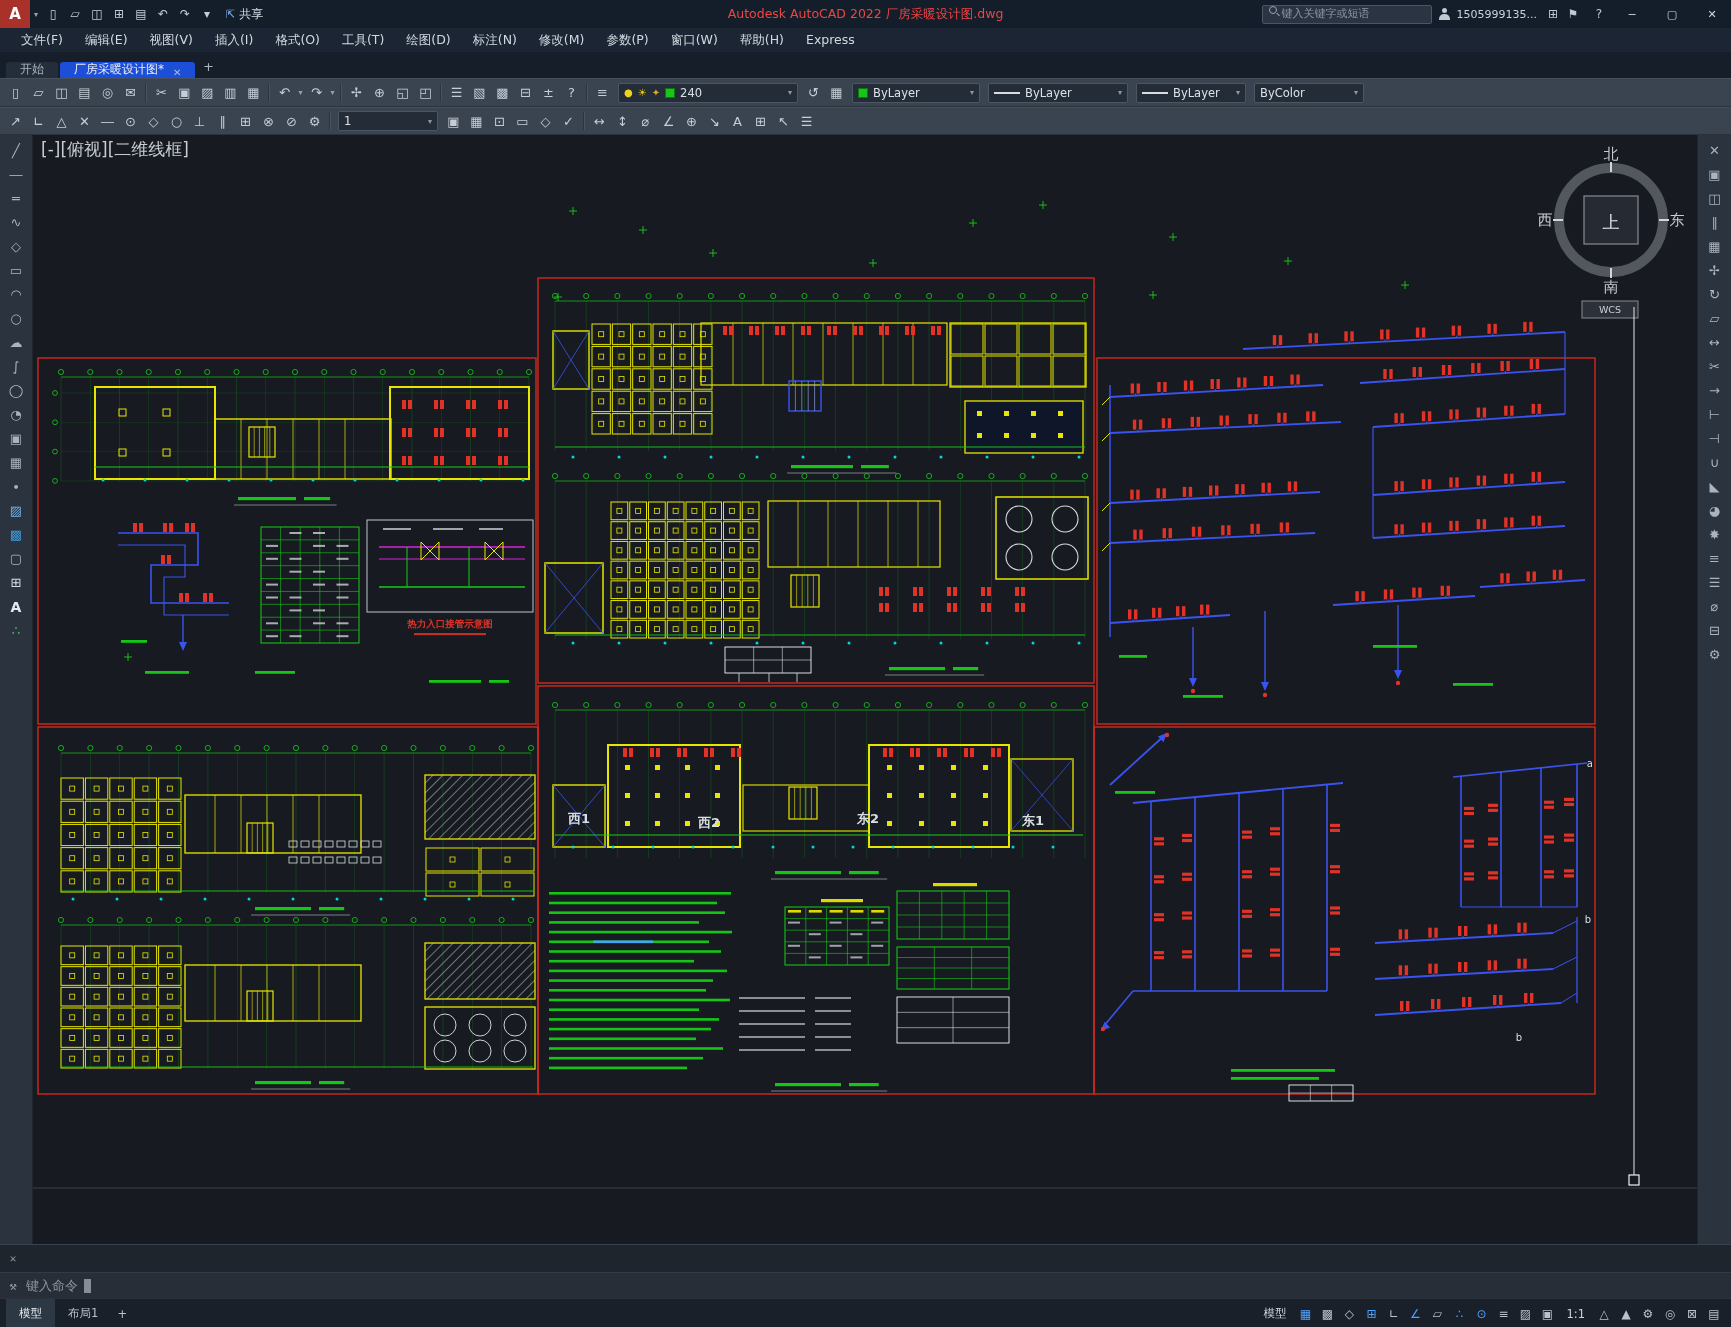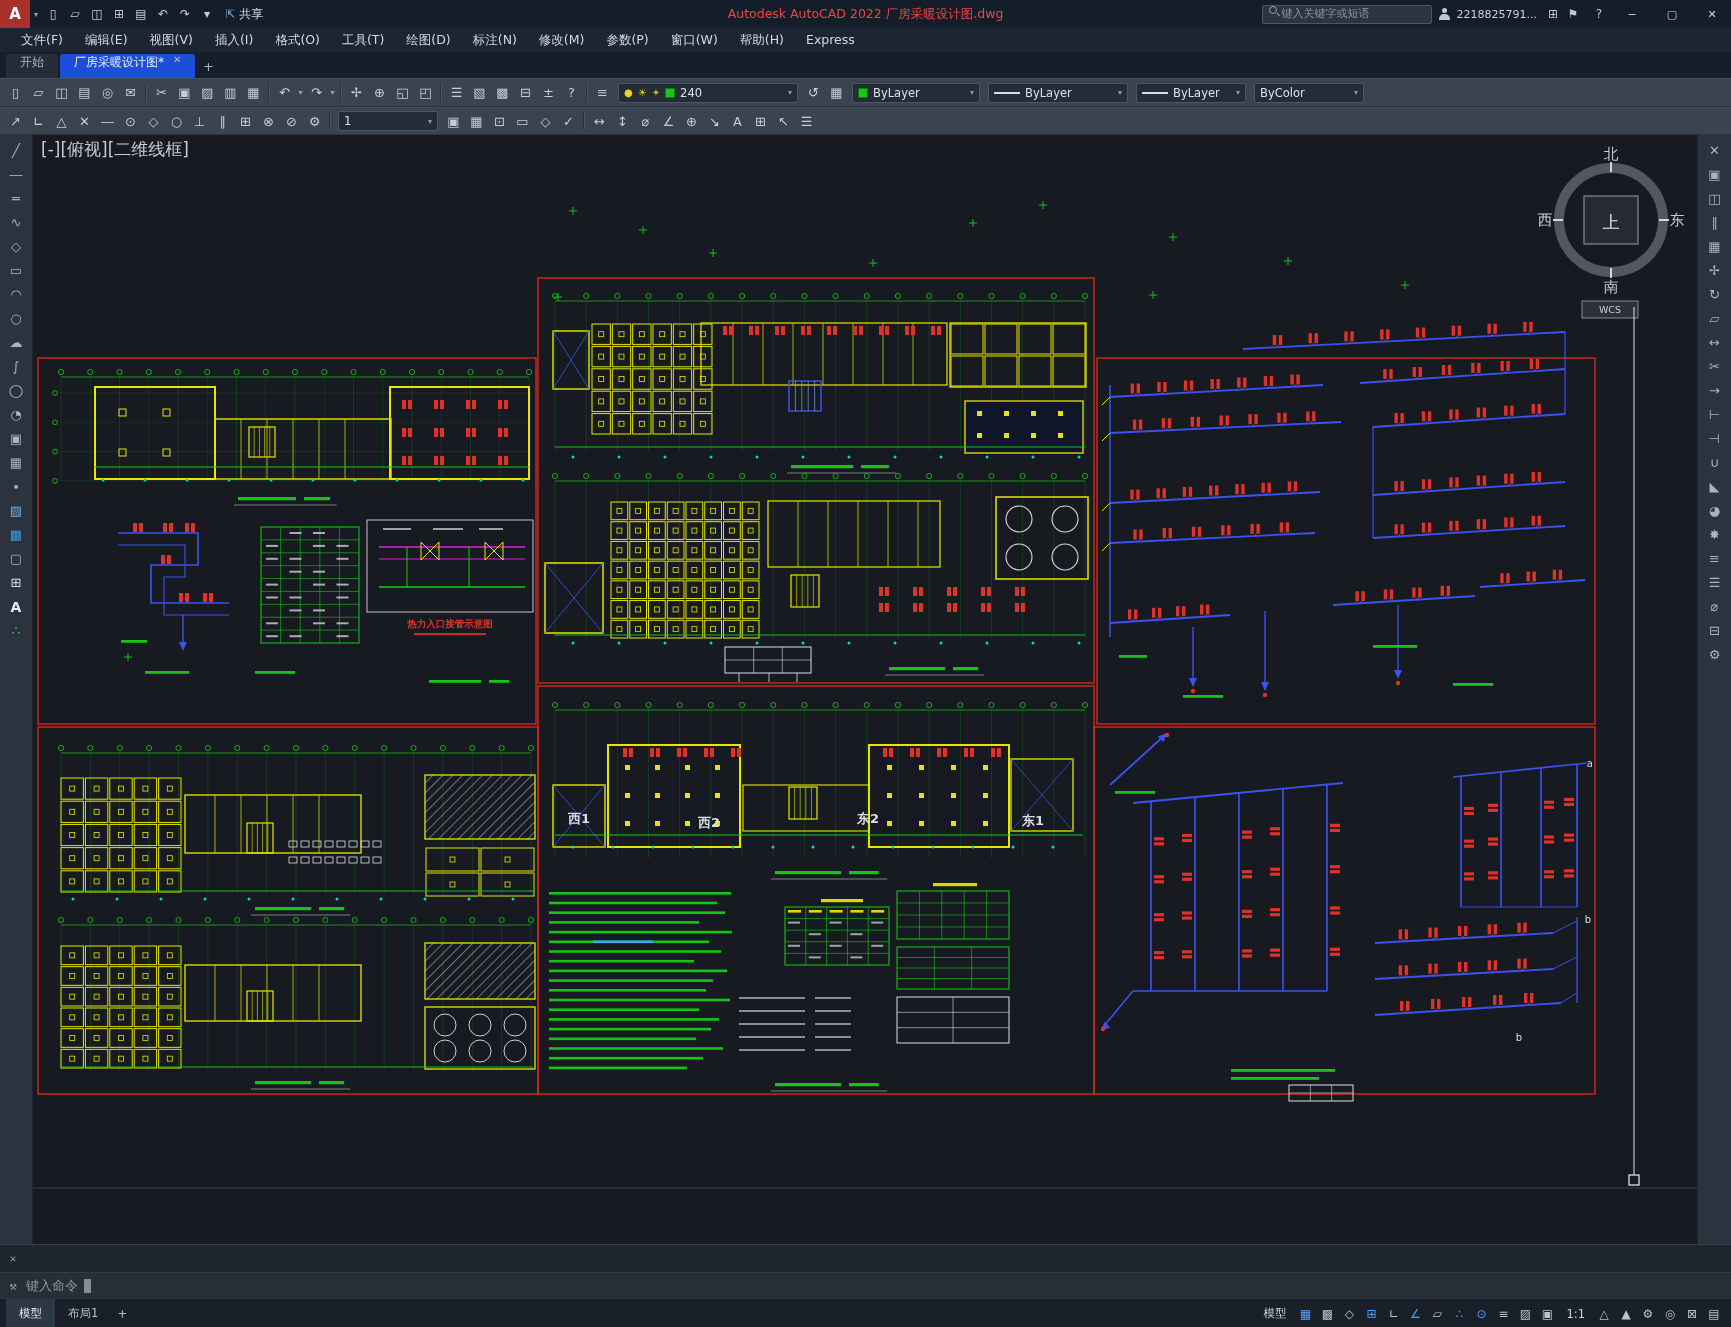--- a/index.html
+++ b/index.html
@@ -23,21 +23,21 @@
   .person::before{content:"";position:absolute;width:5px;height:5px;border-radius:50%;background:#c0c8d1;left:4px;top:0}
   .person::after{content:"";position:absolute;width:11px;height:6px;border-radius:5px 5px 0 0;background:#c0c8d1;left:1px;top:6px}
   .acct{font-size:11px;color:#ccd3db}
   .tb-ic{width:20px;text-align:center;font-size:12px;color:#c0c8d1}
   .winbtn{width:34px;height:28px;display:inline-flex;align-items:center;justify-content:center;font-size:11px;color:#cfd6de}
   
   .menubar{height:24px;background:#1b2533;display:flex;align-items:flex-start;padding-left:10px;flex:0 0 auto}
   .menu-item{padding:0 11px;font-size:12.5px;color:#d2d9e1;height:24px;line-height:24px}
   
   .tabbar{height:26px;background:#161e29;display:flex;align-items:flex-end;padding-left:6px;flex:0 0 auto}
-  .tab{height:24px;display:flex;align-items:flex-start;padding:0 14px;font-size:12px;color:#a9b3bf;background:#242e3b;margin-right:2px;border-radius:3px 3px 0 0}
+  .tab{height:16px;display:flex;align-items:flex-end;padding:0 14px;font-size:12px;color:#a9b3bf;background:#242e3b;margin-right:2px;border-radius:3px 3px 0 0}
   .tab.active{background:#1d4ed8;color:#e8edf2}
   .tab-close{margin-left:9px;font-size:10px;color:#b6bec8}
   .tab-plus{width:22px;height:24px;display:flex;align-items:center;justify-content:center;color:#aab4c0;font-size:13px}
   
   .toolbar{background:#3a4450;border-top:1px solid #46505c;border-bottom:1px solid #2a323c;display:flex;align-items:center;padding:0 4px;flex:0 0 auto}
   .toolbar.t1{height:29px}.toolbar.t2{height:28px}
   .strip{display:flex;align-items:center}
   .ticon{width:23px;height:22px;display:inline-flex;align-items:center;justify-content:center;font-size:13px;color:#c6cdd6;border-radius:2px}
   .ticon.mini{width:9px;font-size:8px;color:#97a1ad}
   .sep{width:2px;height:18px;border-left:1px solid #2b333d;border-right:1px solid #4a545f;margin:0 3px}
@@ -99,21 +99,21 @@
       <span class="share-ic">⇱</span>
       <span>共享</span>
     </div>
     <div class="tb-title">Autodesk AutoCAD 2022   厂房采暖设计图.dwg</div>
     <div class="tb-right">
       <div class="searchbox">
         <span class="mag"></span>
         <span>键入关键字或短语</span>
       </div>
       <span class="person"></span>
-      <span class="acct">2218825791...</span>
+      <span class="acct">1505999135...</span>
       <span class="strip">
           <span class="tb-ic">⊞</span>
           <span class="tb-ic">⚑</span>
         </span>
       <span class="tb-ic">?</span>
       <span class="winbtn">─</span>
       <span class="winbtn">▢</span>
       <span class="winbtn">✕</span>
     </div>
   </div>

